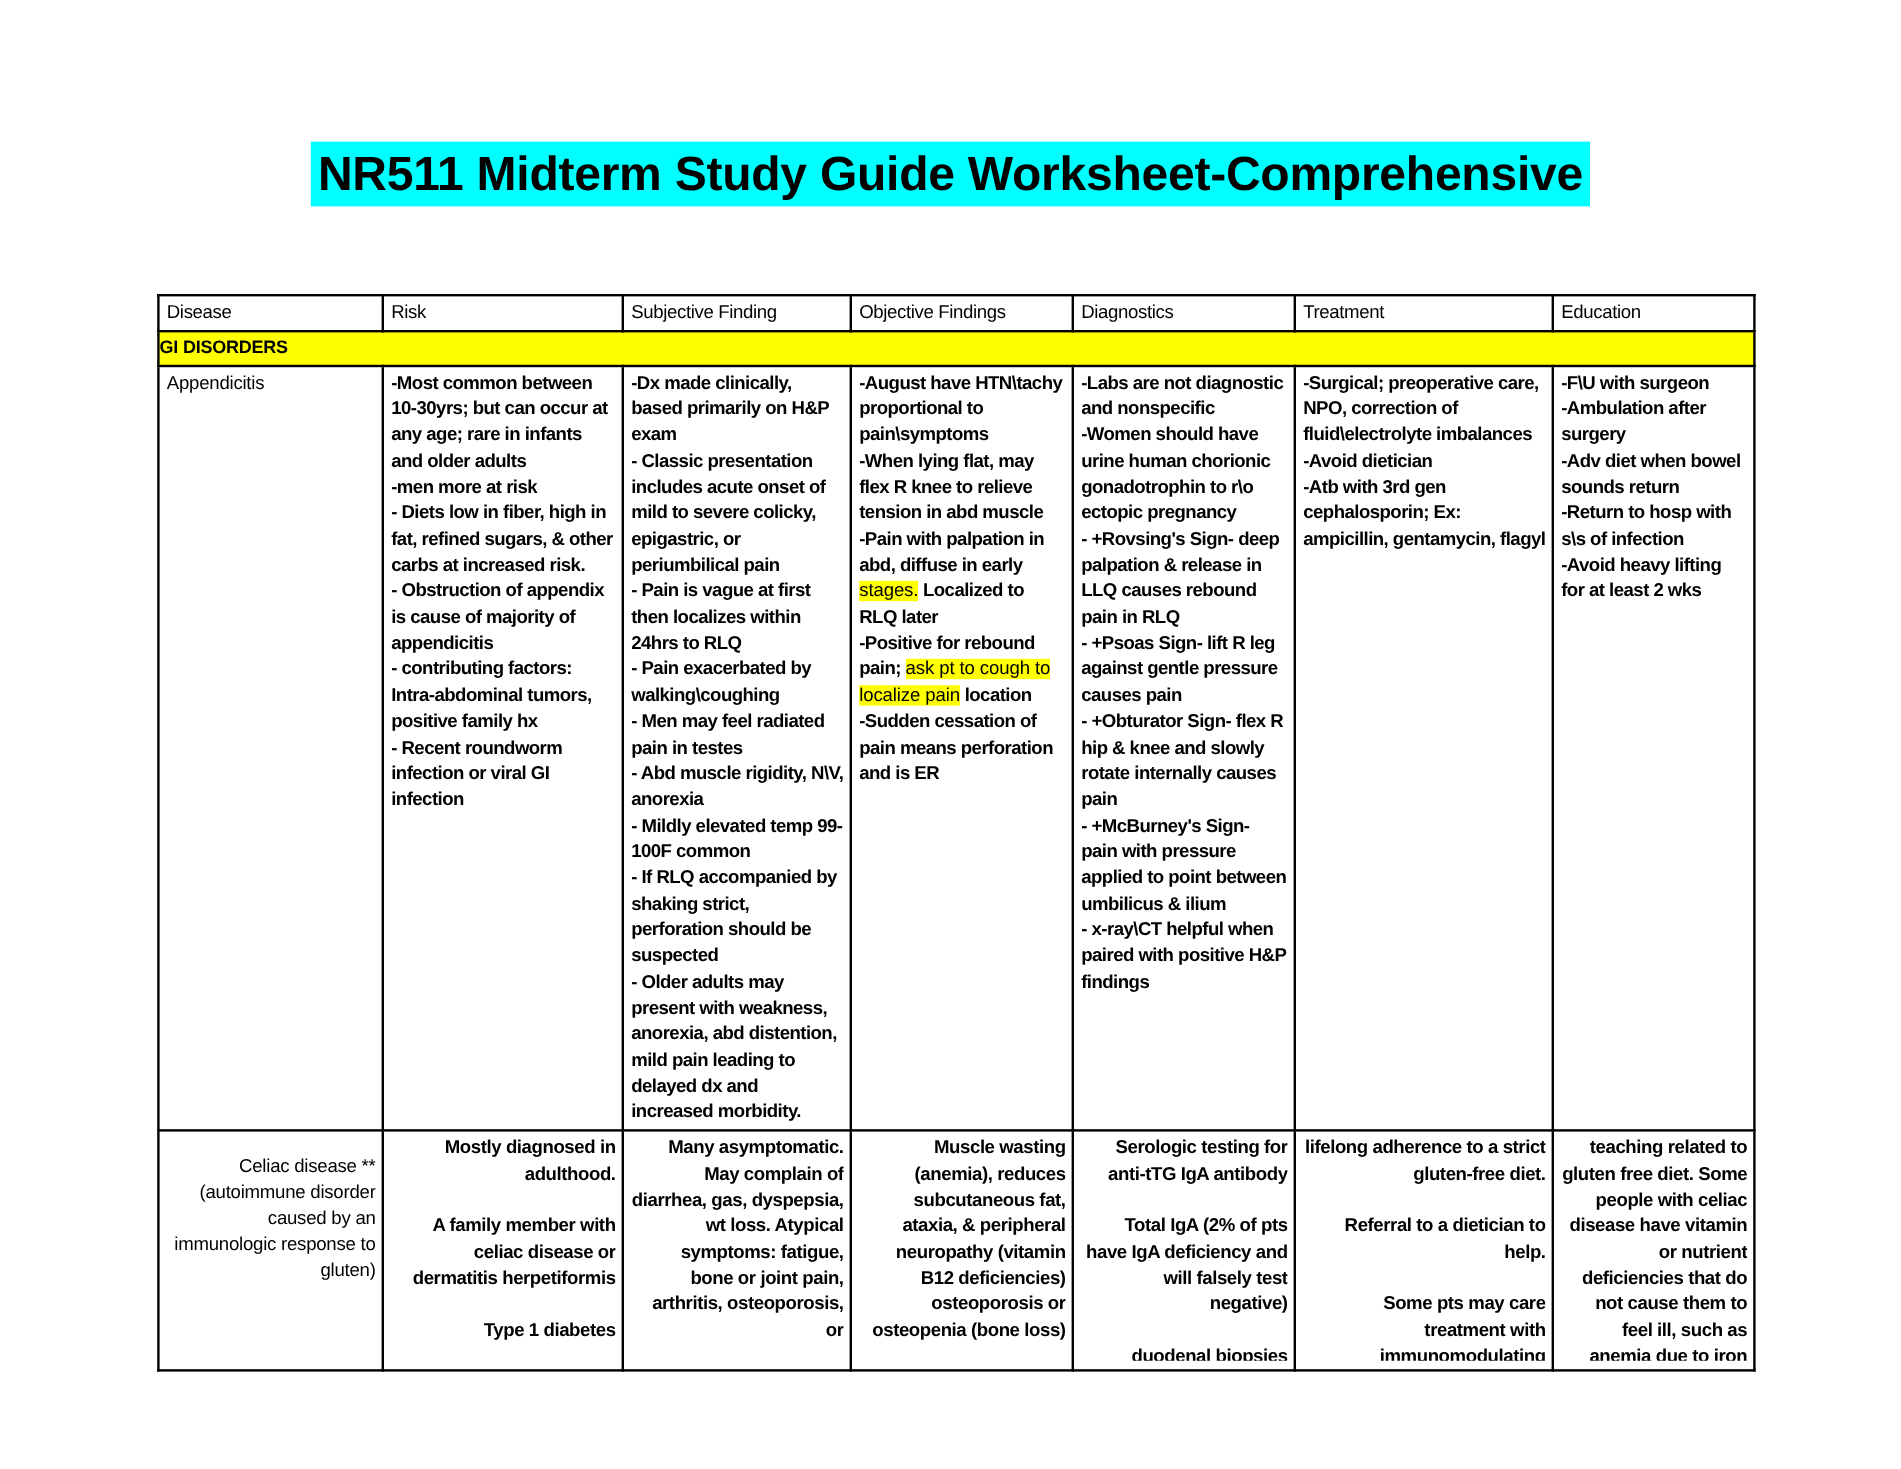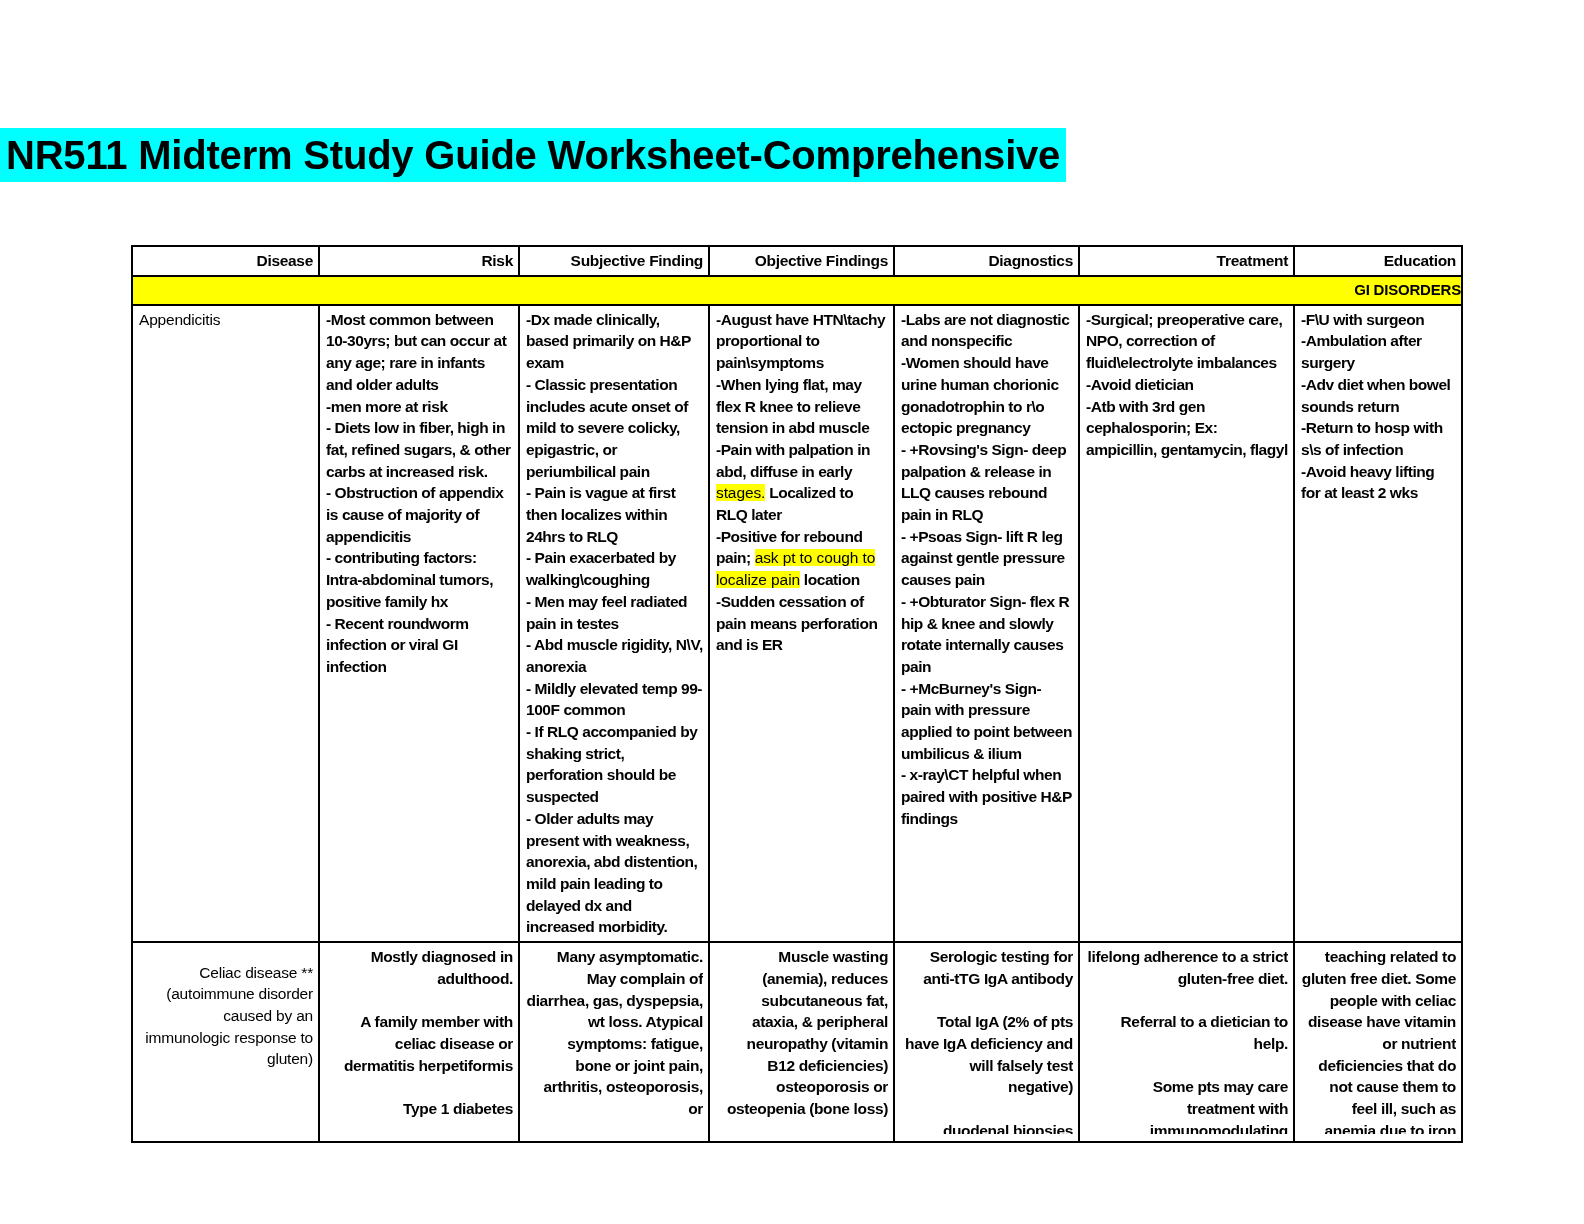--- a/index.html
+++ b/index.html
@@ -20,23 +20,23 @@
     position: relative;
     width: 1584px;
     height: 1224px;
     background: #ffffff;
   }
 
   
   .title-wrap {
     position: absolute;
     left: 0;
-    top: 128px;
+    top: 118px;
     width: 1584px;
-    text-align: left;
+    text-align: center;
   }
   .doc-title {
     display: inline-block;
     font-family: "Liberation Sans", sans-serif;
     font-weight: bold;
     font-size: 40px;
     line-height: 54px;
     letter-spacing: -0.2px;
     padding: 0 6px;
     white-space: nowrap;
@@ -70,31 +70,31 @@
   
   col.c-disease    { width: 187px; }
   col.c-risk       { width: 200px; }
   col.c-subjective { width: 190px; }
   col.c-objective  { width: 185px; }
   col.c-diagnostics{ width: 185px; }
   col.c-treatment  { width: 215px; }
   col.c-education  { width: 168px; }
 
   thead th {
-    text-align: right;
-    font-weight: bold;
+    text-align: left;
+    font-weight: normal;
     font-size: 15.5px;
     letter-spacing: -0.3px;
     padding: 4px 3px 5px 3px;
     line-height: 19px;
   }
 
   tr.section-band td {
     background: #ffff00;
-    text-align: right;
+    text-align: left;
     font-weight: bold;
     font-size: 15px;
     letter-spacing: -0.2px;
     padding: 3px 0 4px 0;
     line-height: 20px;
   }
 
   
   tr.row-dense td {
     font-size: 15.5px;

